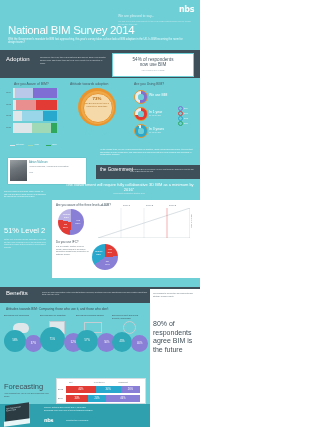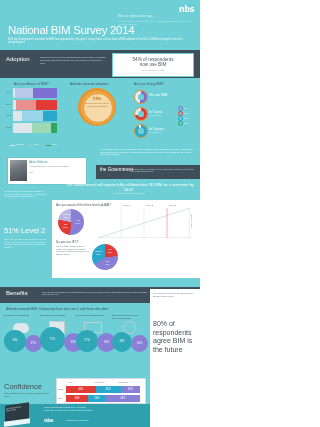--- a/index.html
+++ b/index.html
@@ -285,21 +285,21 @@
           <div style="width:11px;height:11px;border-radius:50%;border:0.8px solid #c2ced3;"></div>
         </div>
         <div style="position: relative; height: 20px;">
           <div class="benbubble" style="left:0;top:-2.1000000000000014px;width:20.1px;height:20.1px;background:#2fa8b8;font-size:2.6px;">45%</div>
           <div class="benbubble" style="left:19.1px;top:0.8000000000000007px;width:17.2px;height:17.2px;background:#8a7fd6;font-size:2.6px;">40%</div>
         </div>
       </div>
     </div>
 
   <div class="conf">
-    <h2>Confidence</h2>
+    <h2>Forecasting</h2>
     <p>How confident are you in your BIM knowledge and skills?</p>
   </div>
   <div class="cfbox"></div>
   <div id="cf-content">
       <div class="t cfhdr" style="left: 69px; top: 381px;">Not</div>
       <div class="t cfhdr" style="left: 93.6667px; top: 381px;">In-between</div>
       <div class="t cfhdr" style="left: 118.333px; top: 381px;">Confident</div>
       <div class="t cfyear" style="left: 58px; top: 388.2px;">2013</div>
       <div class="t cfseg" style="left: 66px; top: 386px; width: 29.6px; height: 7px; background: rgb(226, 59, 53); line-height: 7px;">40%</div>
       <div class="t cfseg" style="left: 95.6px; top: 386px; width: 25.16px; height: 7px; background: rgb(39, 168, 204); line-height: 7px;">34%</div>

